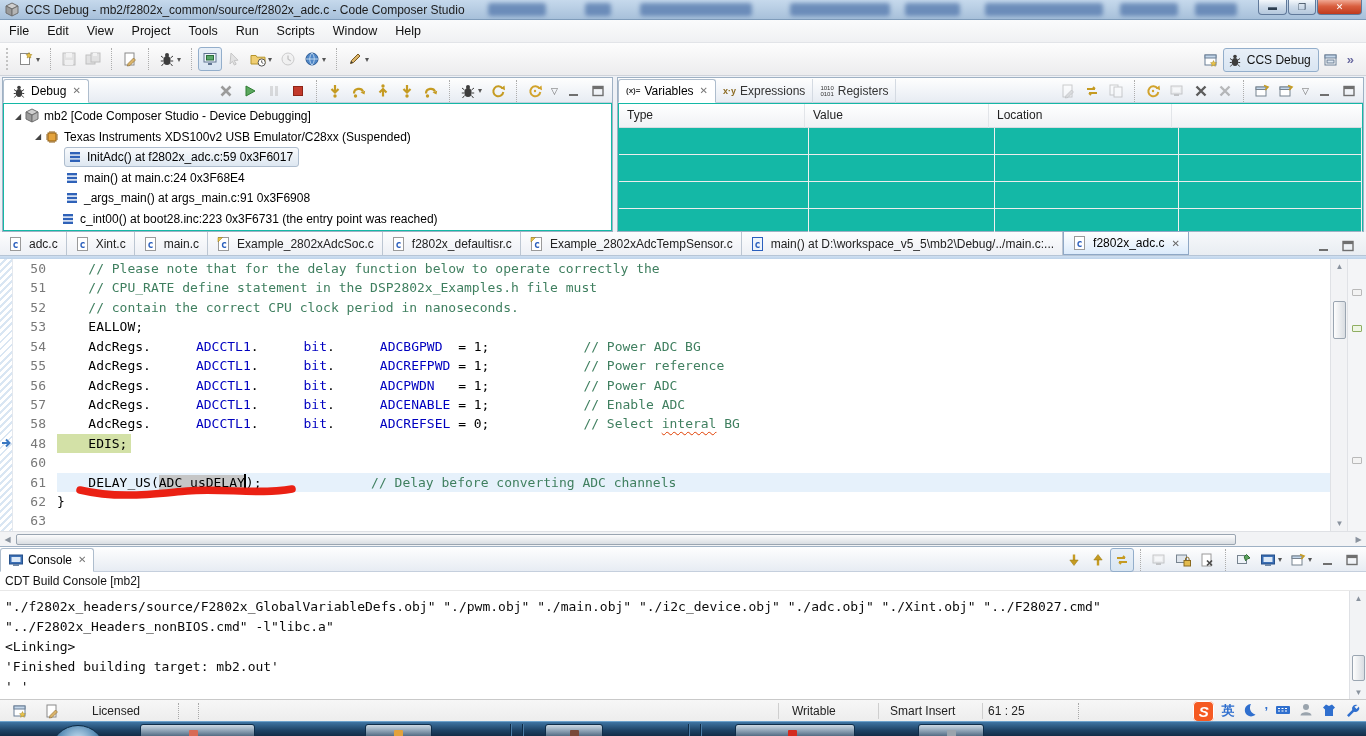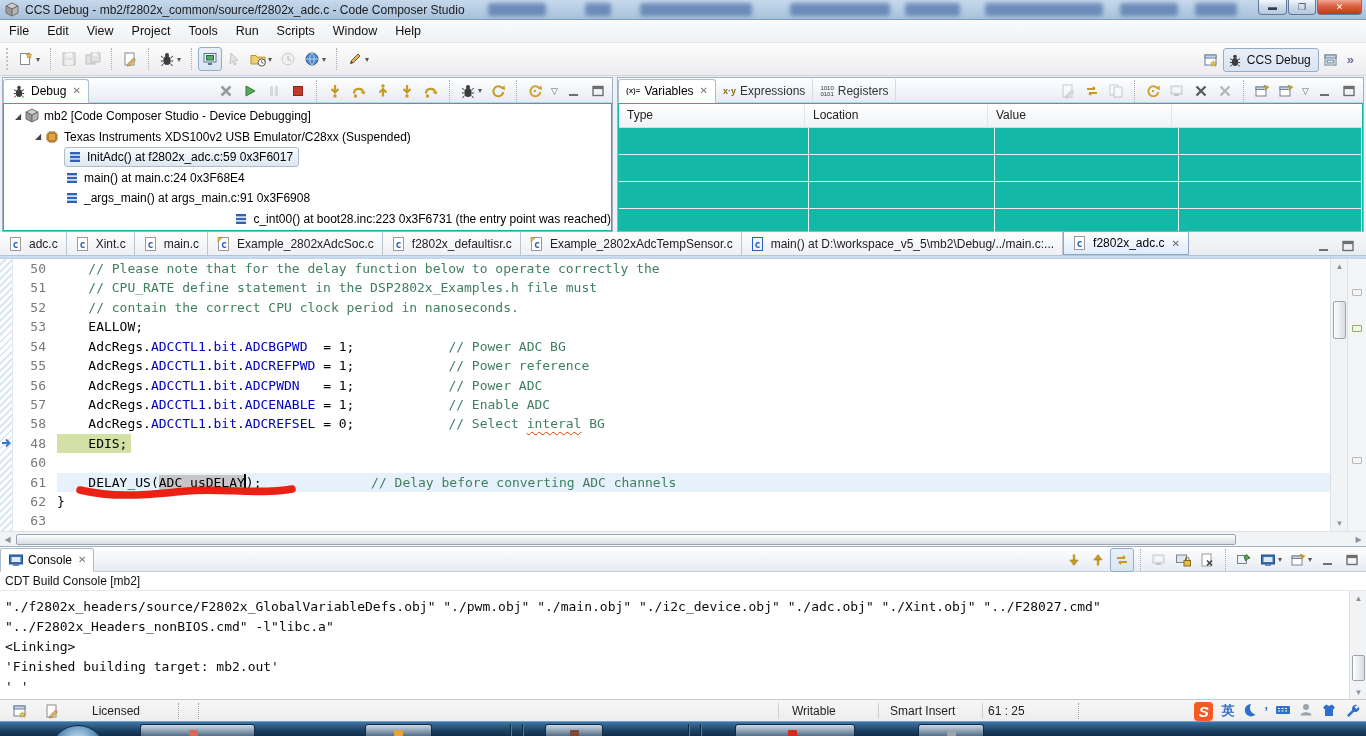--- a/index.html
+++ b/index.html
@@ -81,21 +81,21 @@
   #linenums{position:absolute;left:14px;top:0;width:38px;height:272px;background:#fff;color:#787878;
     font-family:"DejaVu Sans Mono","Liberation Mono",monospace;font-size:13px;text-align:right;padding-right:6px;}
   .lnrow{height:19.43px;line-height:19.43px;}
   #code{position:absolute;left:57px;top:0;right:36px;height:272px;font-family:"DejaVu Sans Mono","Liberation Mono",monospace;
     font-size:13px;white-space:pre;}
   .crow{height:19.43px;line-height:19.43px;position:relative;}
   .crow.cur{background:var(--cur-bg);}
   .execwrap{background:var(--exec-bg);display:inline-block;padding-right:4px;}
   .sg-p{color:#000;}
   .sg-c{color:var(--cmt);}
-  .sg-f{color:var(--fld);}
+  .sg-f{color:var(--fld);margin-left:45px;}
   .sg-w{color:var(--cmt);text-decoration:underline wavy #e03c00 1px;text-underline-offset:3px;}
   .sg-s{background:var(--sel-bg);color:#000;}
   .caret{display:inline-block;width:2px;height:15px;background:#000;vertical-align:-2px;margin-left:-1px;}
   #execarrow{position:absolute;left:0;width:13px;height:19px;display:flex;align-items:center;justify-content:center;}
   #redmarker{position:absolute;left:0;top:0;pointer-events:none;}
 
   
   .sbv{position:absolute;background:#f2f3f5;border-left:1px solid #dfe1e5;}
   .sbarrow{position:absolute;left:1px;width:15px;height:15px;color:#8a939e;font-size:8px;display:flex;align-items:center;justify-content:center;}
   .sbthumb{position:absolute;left:2px;width:13px;background:linear-gradient(90deg,#fdfdfd,#d9dde2);border:1px solid #9aa5b1;border-radius:2px;}
@@ -460,21 +460,21 @@
         <span class="tri"></span>
         <span class="ticon">
           <svg width="16" height="16" viewBox="0 0 16 16">
             <rect x="3" y="3" width="10" height="2.4" fill="#2f62b8"></rect>
             <rect x="3" y="6.8" width="10" height="2.4" fill="#2f62b8"></rect>
             <rect x="3" y="10.6" width="10" height="2.4" fill="#2f62b8"></rect>
           </svg>
         </span>
         <span>_args_main() at args_main.c:91 0x3F6908</span>
       </div>
-      <div class="trow" style="padding-left: 44px; justify-content: flex-end;">
+      <div class="trow" style="padding-left: 44px;">
         <span class="tri"></span>
         <span class="ticon">
           <svg width="16" height="16" viewBox="0 0 16 16">
             <rect x="3" y="3" width="10" height="2.4" fill="#2f62b8"></rect>
             <rect x="3" y="6.8" width="10" height="2.4" fill="#2f62b8"></rect>
             <rect x="3" y="10.6" width="10" height="2.4" fill="#2f62b8"></rect>
           </svg>
         </span>
         <span>c_int00() at boot28.inc:223 0x3F6731  (the entry point was reached)</span>
       </div>
@@ -571,22 +571,22 @@
         <span class="tbtn">
           <svg width="16" height="16" viewBox="0 0 16 16">
             <rect x="3" y="3.5" width="10" height="9" fill="none" stroke="#6f6f6f" stroke-width="1.4"></rect>
             <rect x="3" y="3.5" width="10" height="2.6" fill="#6f6f6f"></rect>
           </svg>
         </span>
       </span>
     </div>
   <div class="tblhead">
       <span class="thcell" style="width: 186px;">Type</span>
+      <span class="thcell" style="width: 184px;">Value</span>
       <span class="thcell" style="width: 183px;">Location</span>
-      <span class="thcell" style="width: 184px;">Value</span>
     </div>
   <div class="tblrows">
       <div class="tbr">
         <span class="tbc" style="width: 190px;"></span>
         <span class="tbc" style="width: 186px;"></span>
         <span class="tbc" style="width: 184px;"></span>
         <span class="tbc" style="width: 183px;"></span>
       </div>
       <div class="tbr">
         <span class="tbc" style="width: 190px;"></span>

